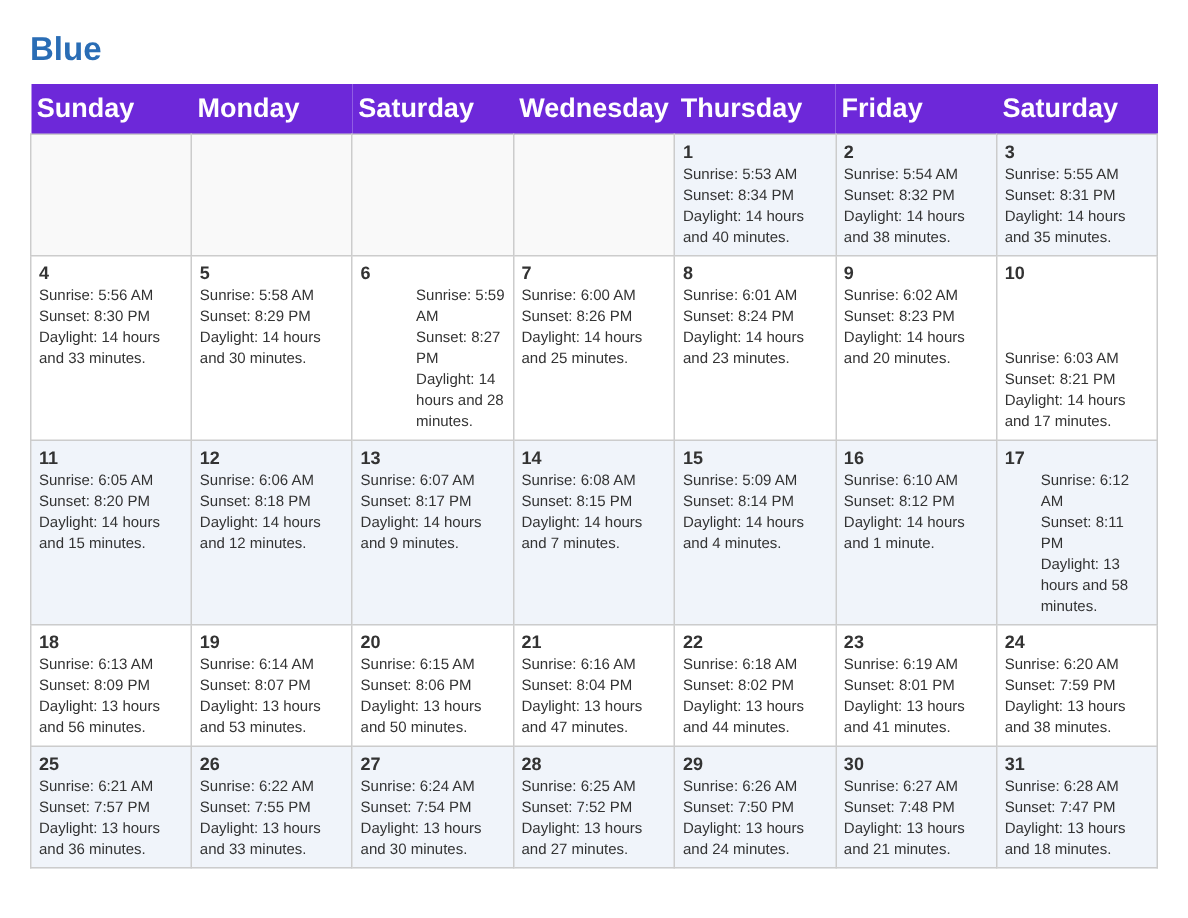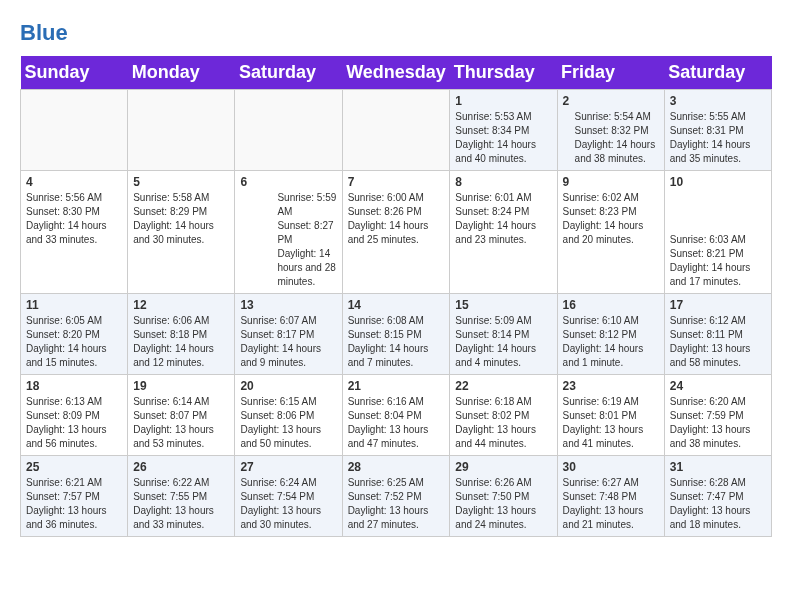--- a/index.html
+++ b/index.html
@@ -110,21 +110,21 @@
         <td class="empty-cell"></td>
         <td class="empty-cell"></td>
         <td>
           <span class="day-num">1</span>
           <div class="cell-text" style="white-space: pre-line;">Sunrise: 5:53 AM
 Sunset: 8:34 PM
 Daylight: 14 hours and 40 minutes.</div>
         </td>
         <td>
           <span class="day-num">2</span>
-          <div class="cell-text" style="white-space: pre-line; margin-left: 12px;">Sunrise: 5:54 AM
+          <div class="cell-text" style="white-space: pre-line;">Sunrise: 5:54 AM
 Sunset: 8:32 PM
 Daylight: 14 hours and 38 minutes.</div>
         </td>
         <td>
           <span class="day-num">3</span>
           <div class="cell-text" style="white-space: pre-line;">Sunrise: 5:55 AM
 Sunset: 8:31 PM
 Daylight: 14 hours and 35 minutes.</div>
         </td>
       </tr>
@@ -204,21 +204,21 @@
 Daylight: 14 hours and 4 minutes.</div>
         </td>
         <td>
           <span class="day-num">16</span>
           <div class="cell-text" style="white-space: pre-line;">Sunrise: 6:10 AM
 Sunset: 8:12 PM
 Daylight: 14 hours and 1 minute.</div>
         </td>
         <td>
           <span class="day-num">17</span>
-          <div class="cell-text" style="white-space: pre-line;">Sunrise: 6:12 AM
+          <div class="cell-text" style="white-space: pre-line; margin-left: 24px;">Sunrise: 6:12 AM
 Sunset: 8:11 PM
 Daylight: 13 hours and 58 minutes.</div>
         </td>
       </tr>
       <tr>
         <td>
           <span class="day-num">18</span>
           <div class="cell-text" style="white-space: pre-line;">Sunrise: 6:13 AM
 Sunset: 8:09 PM
 Daylight: 13 hours and 56 minutes.</div>

